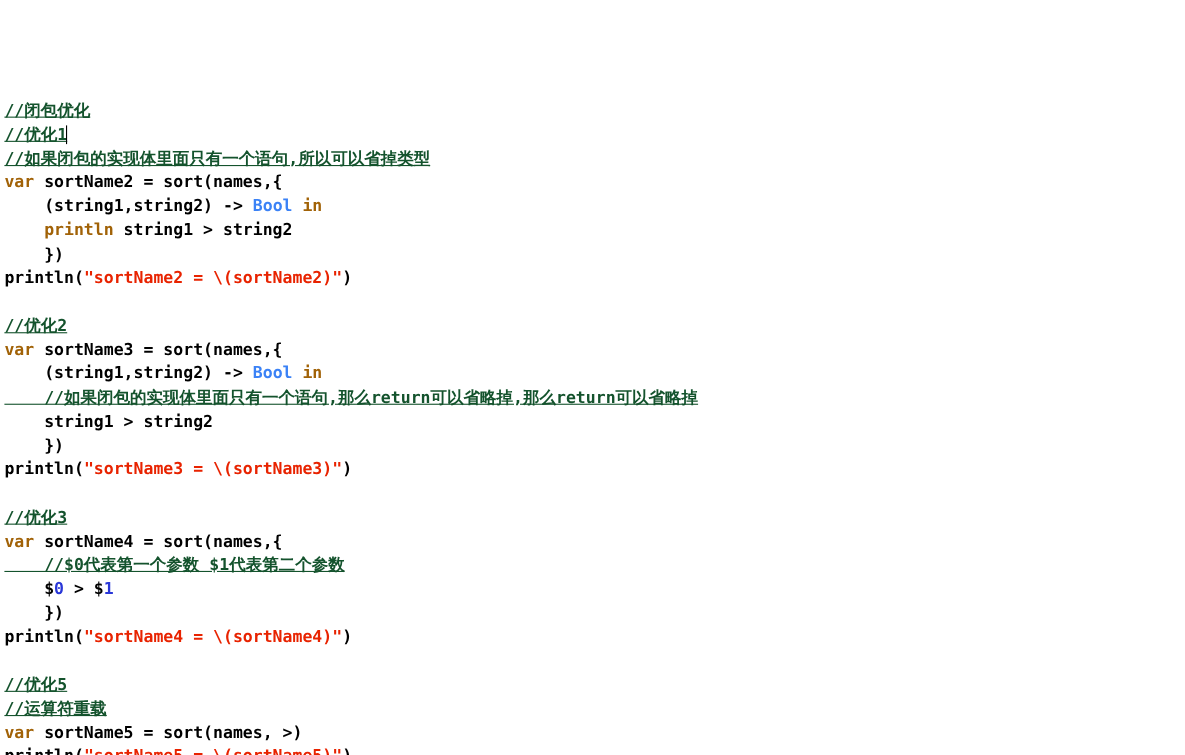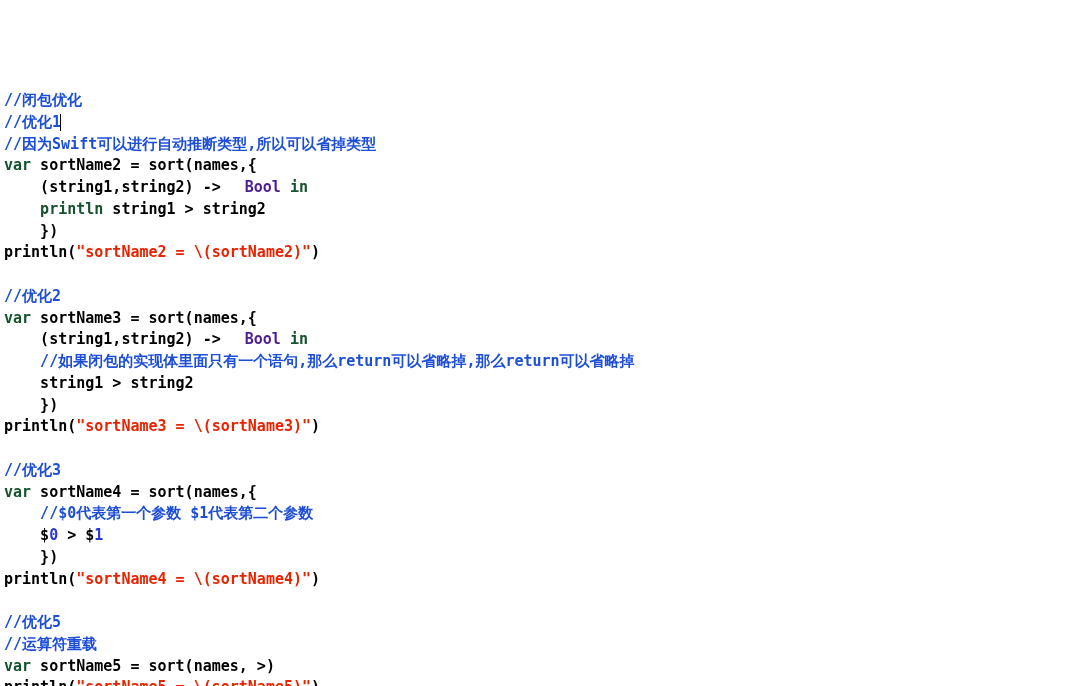--- a/index.html
+++ b/index.html
@@ -6,42 +6,42 @@
       font-family: "Menlo", "Monaco", "Consolas", monospace;
       font-size: 15px;
       line-height: 1.45;
       margin: 0;
       padding: 3px 4px;
       background: #ffffff;
       color: #000000;
       white-space: pre;
       font-weight: 600;
     }
-    .comment { color: #1d4ed8; }
-    .keyword { color: #14532d; }
-    .type { color: #4c1d95; margin-left: 15px; }
+    .comment { color: #14532d; text-decoration: underline; }
+    .keyword { color: #a16207; }
+    .type { color: #3b82f6; }
     .string { color: #e82300; }
     .number { color: #2937d8; }
     .cursor {
       display: inline-block;
       width: 1px;
       height: 1.1em;
       background: #000;
       vertical-align: text-bottom;
       margin-left: -1px;
     }
   </style>
 </head>
 <body>
 
 
 
 <div><span class="comment">//闭包优化</span>
 <span class="comment">//优化1</span><span class="cursor"></span>
-<span class="comment">//因为Swift可以进行自动推断类型,所以可以省掉类型</span>
+<span class="comment">//如果闭包的实现体里面只有一个语句,所以可以省掉类型</span>
 <span class="keyword">var</span><span> sortName2 = sort(names,{</span>
 <span>    (string1,string2) -&gt; </span><span class="type">Bool</span><span class="keyword"> in</span>
 <span class="keyword">    println</span><span> string1 &gt; string2</span>
 <span>    })</span>
 <span>println(</span><span class="string">"sortName2 = \(sortName2)"</span><span>)</span>
 
 <span class="comment">//优化2</span>
 <span class="keyword">var</span><span> sortName3 = sort(names,{</span>
 <span>    (string1,string2) -&gt; </span><span class="type">Bool</span><span class="keyword"> in</span>
 <span class="comment">    //如果闭包的实现体里面只有一个语句,那么return可以省略掉,那么return可以省略掉</span>

